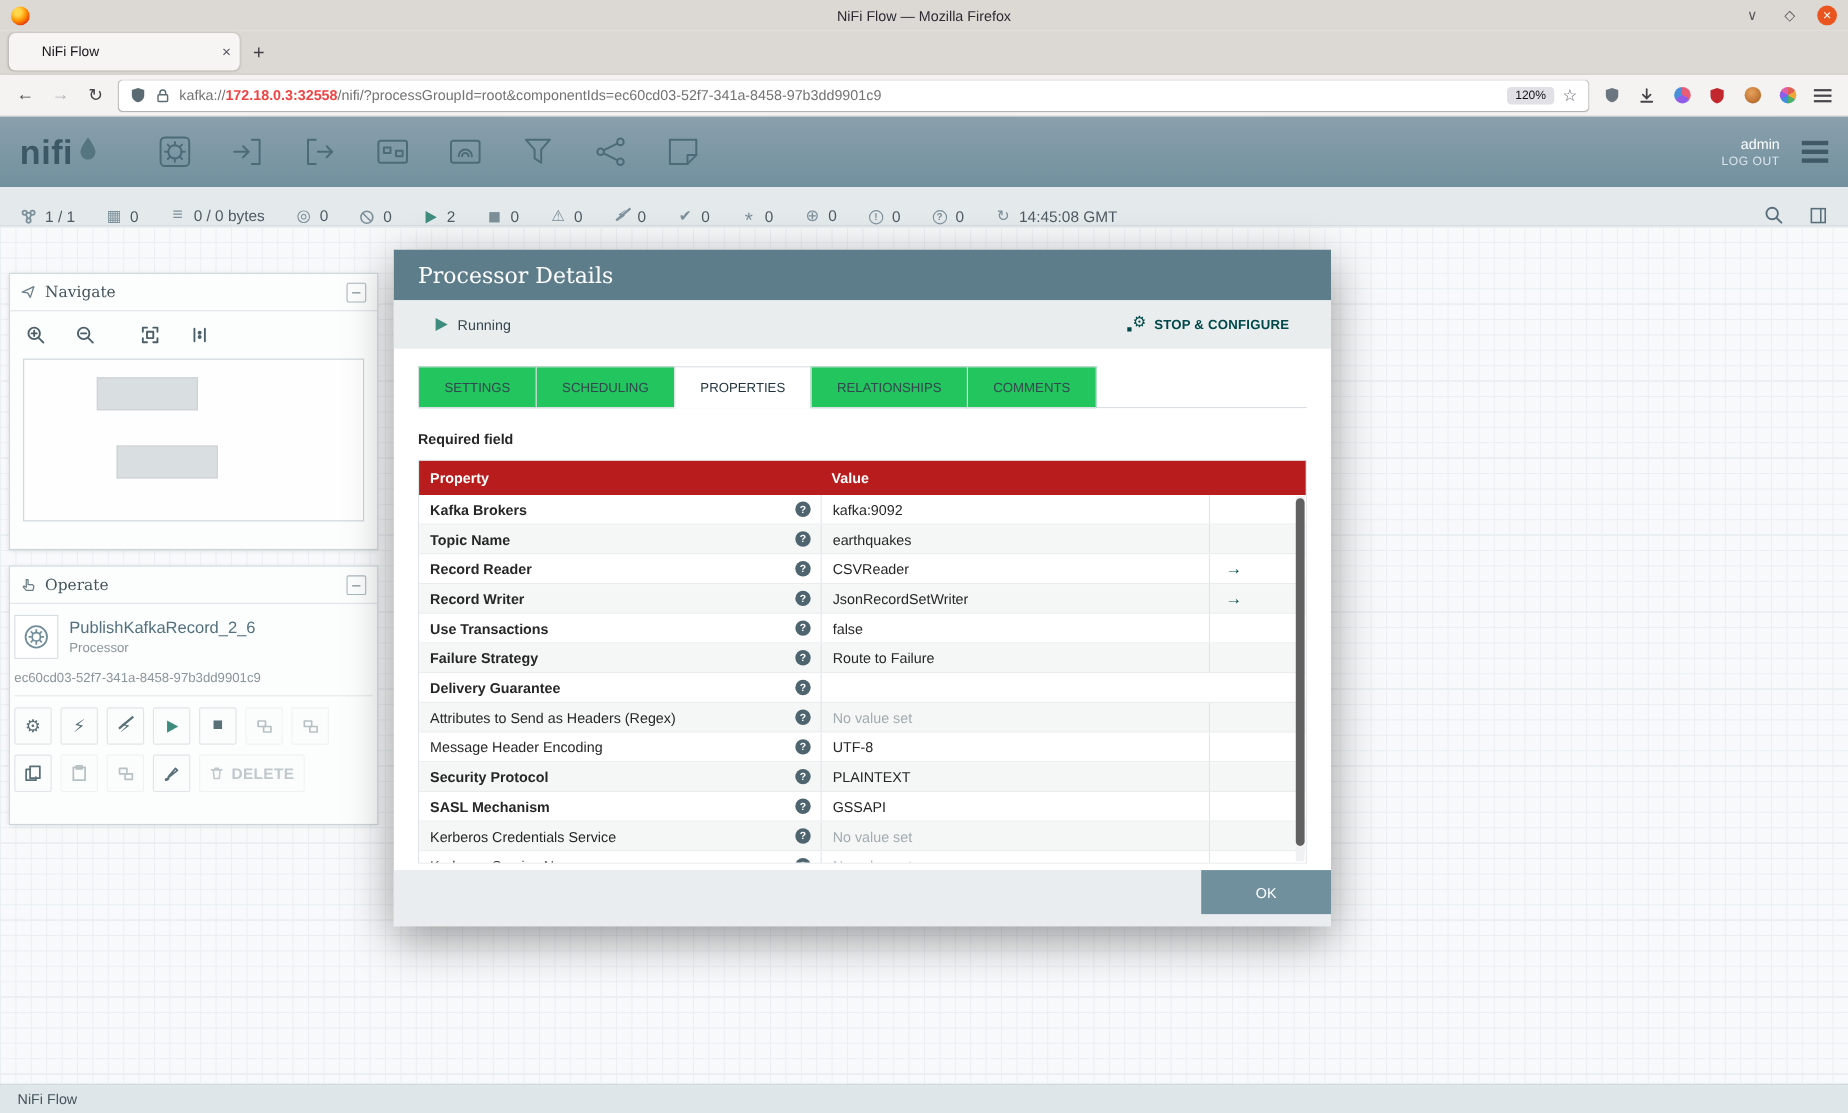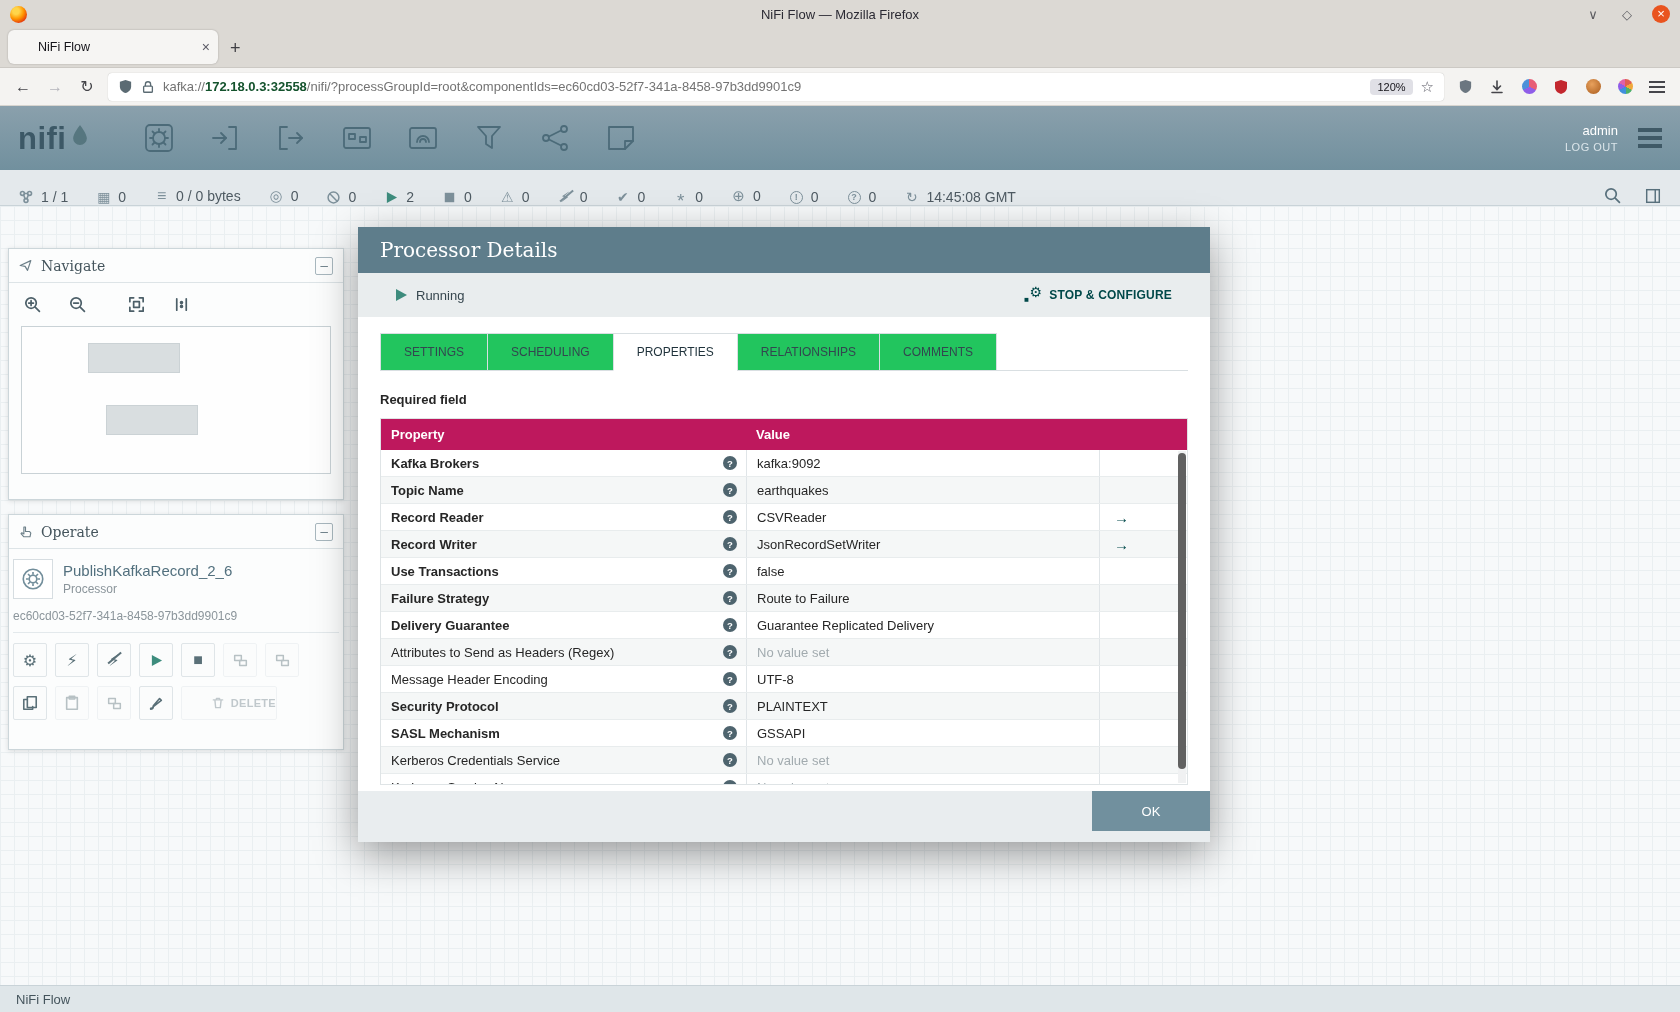--- a/index.html
+++ b/index.html
@@ -23,21 +23,21 @@
   .tab-close { color:#5b5b66; font-size:14px; }
   .newtab { margin:0 0 8px 12px; font-size:18px; color:#3f3f44; }
 
   .urlbar { height:38px; background:#f4f3f1; display:flex; align-items:center; padding:0 12px; gap:10px; border-bottom:1px solid #d7d4cf; }
   .nav-btn { width:22px; text-align:center; font-size:16px; color:#45454a; }
   .nav-btn.disabled { color:#b4b4bb; }
   .url-field { flex:1; height:28px; background:#fff; border-radius:4px; display:flex; align-items:center; padding:0 10px; gap:8px; box-shadow:0 0 1px rgba(0,0,0,.3); }
   .url-ic { color:#5b6b73; display:flex; }
   .url-text { flex:1; white-space:nowrap; overflow:hidden; font-size:13px; }
   .url-text .dim { color:#737373; }
-  .url-text .host { color:#14532d; font-weight:bold; }
+  .url-text .host { color:#ef4444; font-weight:bold; }
   .zoom-chip { background:#e0e0e6; border-radius:4px; padding:2px 7px; font-size:11px; color:#15141a; }
   .star { color:#5b5b66; font-size:15px; }
   .tb-icon { width:22px; height:22px; display:flex; align-items:center; justify-content:center; color:#5b5b66; }
   .avatar1 { width:15px; height:15px; border-radius:50%;
     background: conic-gradient(#e85d75 0 120deg, #8f5de8 120deg 240deg, #4a90d9 240deg 360deg); }
   .avatar2 { width:15px; height:15px; border-radius:50%; background: radial-gradient(circle at 40% 35%, #e8a15d, #a95b1c); }
   .pinwheel { width:15px; height:15px; border-radius:50%;
     background: conic-gradient(#e05e52 0 60deg, #f0a73a 60deg 120deg, #4db06a 120deg 180deg, #3f8fdc 180deg 240deg, #8f5de8 240deg 300deg, #e060a8 300deg 360deg); }
   .bars { width:16px; height:2px; background:currentColor; box-shadow:0 -5px 0 currentColor, 0 5px 0 currentColor; display:inline-block; }
 
@@ -91,21 +91,21 @@
   .op-row1 { display:flex; align-items:center; gap:10px; }
   .op-icbox { width:40px; height:40px; background:#fff; border:1px solid #d6dde1; display:flex; align-items:center; justify-content:center; color:#728e9b; }
   .op-name { font-size:15px; color:#52707e; }
   .op-type { font-size:12px; color:#8b959b; margin-top:3px; }
   .op-id { font-size:12px; color:#8b959b; margin:10px 0 8px; }
   .op-btnrow { display:flex; gap:8px; margin-top:9px; }
   .op-btnrow.first { border-top:1px solid #e3e9ec; padding-top:10px; }
   .op-btn { width:34px; height:34px; border:1px solid #dfe5e8; background:#fbfcfc; border-radius:2px; display:flex; align-items:center; justify-content:center; color:#5a7078; font-size:16px; }
   .op-btn.play { color:#3d8c7d; }
   .op-btn.disabled { opacity:.42; }
-  .op-del { width:96px; gap:6px; font-size:11px; font-weight:bold; color:#6f8089; letter-spacing:0.3px;justify-content:flex-end; }
+  .op-del { width:96px; gap:6px; font-size:14px; font-weight:bold; color:#6f8089; letter-spacing:0.3px; }
 
   .bottombar { height:27px; background:#dfe6e9; border-top:1px solid #c9d3d8; display:flex; align-items:center; padding:0 16px; font-size:13px; color:#44545c; }
 
   
   .dialog { position:absolute; left:358px; top:227px; width:852px; height:615px; background:#fff; z-index:10; box-shadow:0 12px 40px rgba(0,0,0,.4); display:flex; flex-direction:column; }
   .dlg-header { height:46px; background:#5e7d8b; display:flex; align-items:center; padding:0 22px; }
   .dlg-title { font-family:"DejaVu Serif", "Liberation Serif", serif; font-size:20px; color:#fff; }
   .dlg-status { height:44px; background:#e9edee; display:flex; align-items:center; justify-content:space-between; padding:0 38px; }
   .run-state { display:flex; align-items:center; gap:9px; font-size:13px; color:#37474f; }
   .tri { width:0; height:0; border-left:11px solid #3d8c7d; border-top:6.5px solid transparent; border-bottom:6.5px solid transparent; }
@@ -114,21 +114,21 @@
   .scicon .g1 { position:absolute; right:0; top:-2px; font-size:14px; line-height:1; }
   .scicon .g2 { position:absolute; left:0; bottom:0; font-size:8px; line-height:1; }
 
   .dlg-body { flex:1; padding:0 22px; position:relative; }
   .tabs { display:flex; border-bottom:1px solid #d9dfe2; margin-top:16px; }
   .dtab { height:38px; line-height:37px; padding:0 23px; font-size:12px; color:#33464f; background:#22c55e; border:1px solid #d9dfe2; margin-right:-1px; margin-bottom:-1px; text-align:center; cursor:pointer; }
   .dtab.active { background:#fff; border-bottom-color:#fff; color:#1f323b; }
   .required { font-weight:bold; font-size:13px; color:#262626; margin:21px 0 11px; }
 
   .ptable { border:1px solid #dfe4e6; }
-  .thead { display:flex; align-items:center; background:#be185d; color:#fff; height:31px; font-weight:bold; font-size:13px; }
+  .thead { display:flex; align-items:center; background:#b91c1c; color:#fff; height:31px; font-weight:bold; font-size:13px; }
   .th-prop { width:365px; padding-left:10px; }
   .th-val { padding-left:10px; }
   .tbody { position:relative; height:334px; overflow:hidden; background:#fff; }
   .prow { display:flex; height:27px; border-bottom:1px solid #e8eced; background:#fff; font-size:13px; }
   .prow.alt { background:#f5f7f7; }
   .pc-name { width:365px; padding:0 9px 0 10px; display:flex; align-items:center; height:100%; }
   .pc-name .nm { flex:1; white-space:nowrap; overflow:hidden; }
   .pc-name.req .nm { font-weight:bold; }
   .help { width:14px; height:14px; border-radius:50%; background:#4e646e; color:#fff; font-size:9.5px; font-weight:bold; display:flex; align-items:center; justify-content:center; flex:none; }
   .pc-val { flex:1; padding-left:10px; border-left:1px solid #e0e5e8; display:flex; align-items:center; height:100%; white-space:nowrap; overflow:hidden; }
@@ -618,21 +618,20 @@
                 <span class="help">?</span>
               </div>
               <div class="pc-val">Route to Failure</div>
               <div class="pc-go"></div>
             </div>
             <div class="prow">
               <div class="pc-name req">
                 <span class="nm">Delivery Guarantee</span>
                 <span class="help">?</span>
               </div>
-              <div class="pc-val">Guarantee Replicated Delivery</div>
               <div class="pc-go"></div>
             </div>
             <div class="prow alt">
               <div class="pc-name">
                 <span class="nm">Attributes to Send as Headers (Regex)</span>
                 <span class="help">?</span>
               </div>
               <div class="pc-val unset">No value set</div>
               <div class="pc-go"></div>
             </div>

